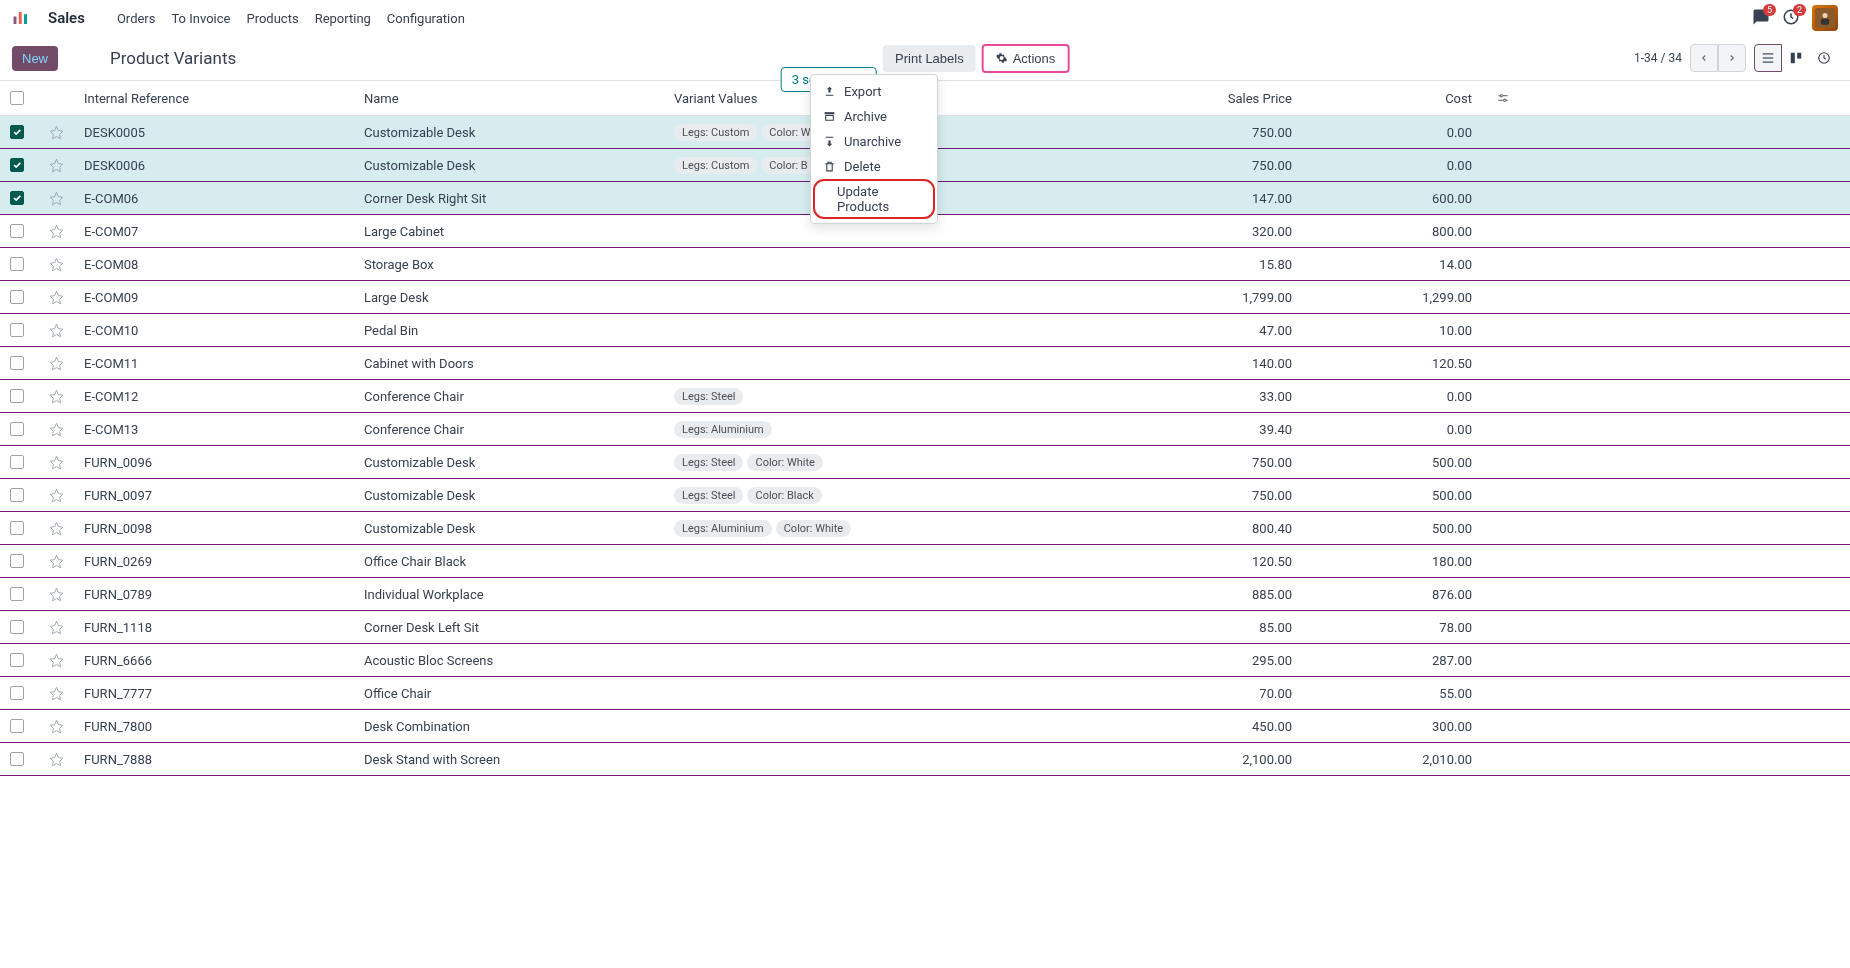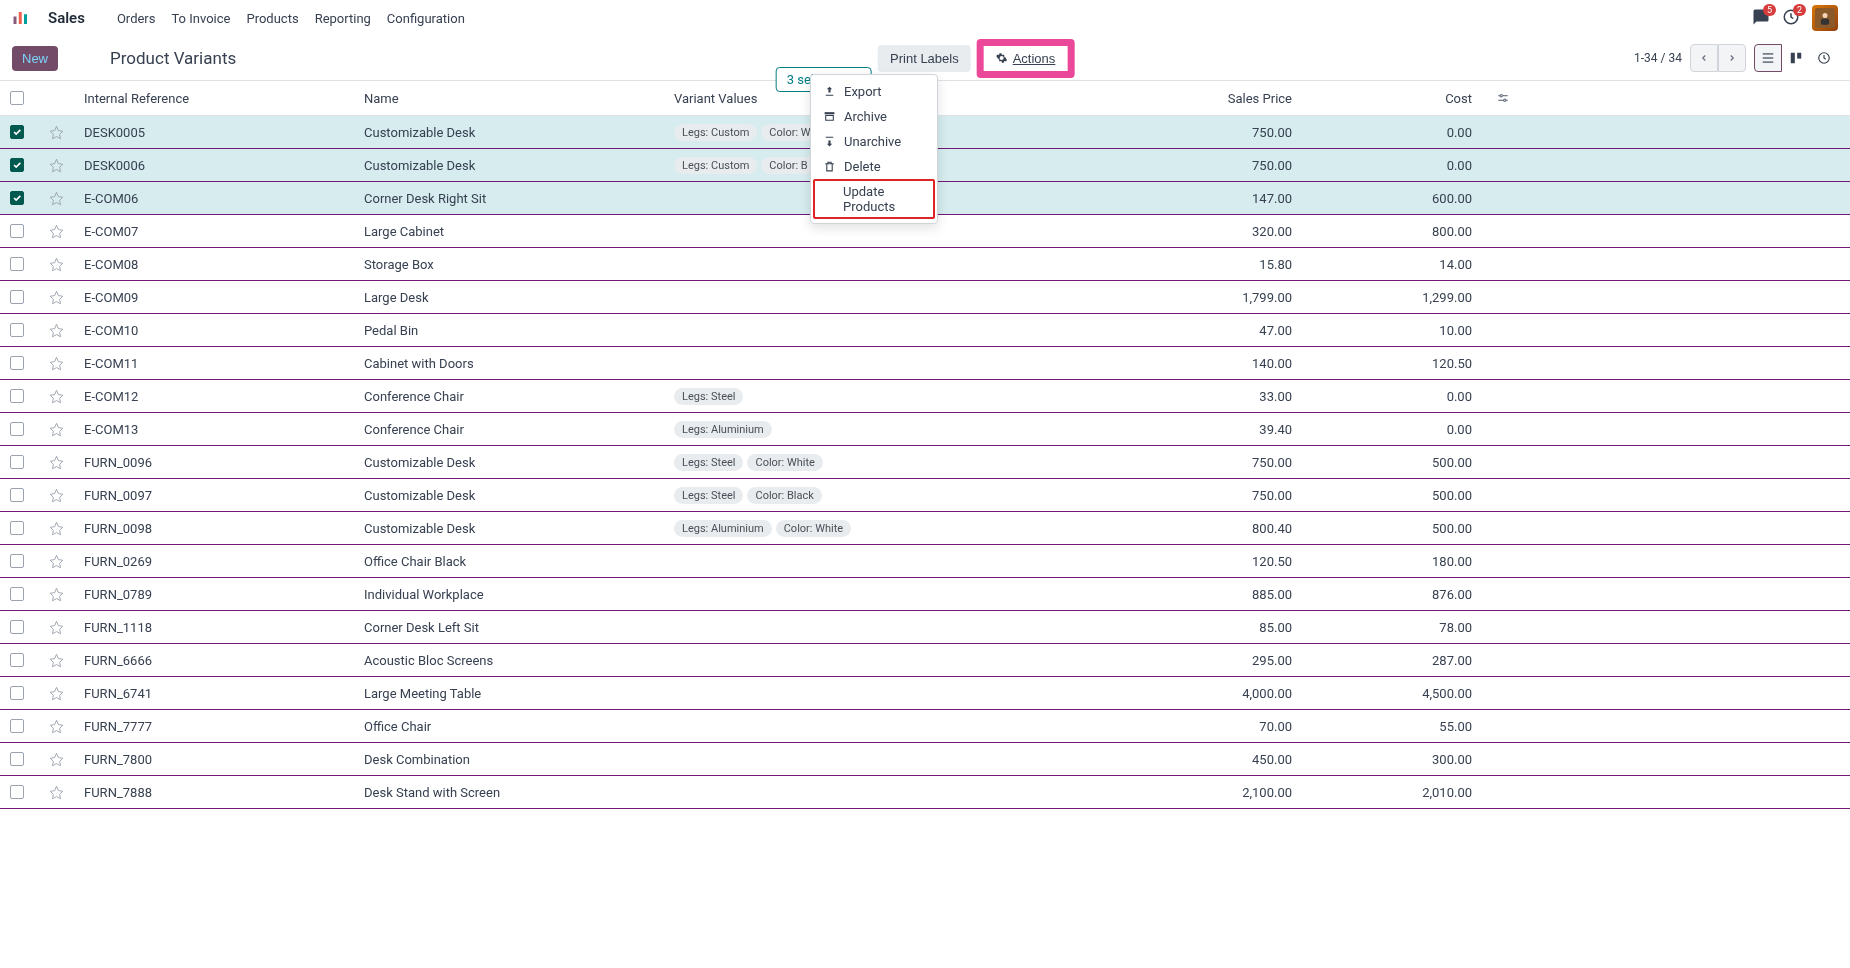--- a/index.html
+++ b/index.html
@@ -19,21 +19,21 @@
 
 
 .controlbar { display: flex; align-items: center; justify-content: space-between; padding: 8px 12px; }
 .controlbar-left { display: flex; align-items: center; gap: 8px; }
 .btn-new { background: #714b67; color: #7dd3fc; border: none; padding: 5px 10px; border-radius: 4px; font-size: 13px; cursor: pointer; }
 .page-title { font-size: 17px; color: #374151; margin-left: 44px; }
 .controlbar-center { display: flex; align-items: center; gap: 6px; position: absolute; left: 50%; transform: translateX(-50%); }
 .chip-selected { border: 1px solid #017e84; color: #017e84; background: #fff; padding: 4px 10px; border-radius: 4px; display: flex; align-items: center; gap: 8px; cursor: default; margin-top: 42px; }
 .chip-selected .x { cursor: pointer; font-weight: 700; }
 .btn-soft { background: #e9ecef; color: #374151; border: none; padding: 6px 12px; border-radius: 4px; font-size: 13px; cursor: pointer; }
-.btn-outline { background: #fff; color: #374151; border: 7px solid #ec4899; padding: 5px 12px; border-radius: 4px; font-size: 13px; cursor: pointer; display: flex; align-items: center; gap: 5px; text-decoration: underline; }
+.btn-outline { background: #fff; color: #374151; border: 2px solid #ec4899; padding: 5px 12px; border-radius: 4px; font-size: 13px; cursor: pointer; display: flex; align-items: center; gap: 5px; }
 .controlbar-right { display: flex; align-items: center; gap: 8px; }
 .pager-text { font-size: 12px; color: #374151; }
 .icon-btn { width: 28px; height: 28px; display: flex; align-items: center; justify-content: center; border: 1px solid #d1d5db; background: #f3f4f6; border-radius: 4px; cursor: pointer; }
 .icon-btn.ghost { background: #fff; border-color: transparent; }
 .view-group { display: flex; gap: 0; }
 .view-group .icon-btn { border-radius: 0; }
 .view-group .icon-btn:first-child { border-radius: 4px 0 0 4px; }
 .view-group .icon-btn:last-child { border-radius: 0 4px 4px 0; }
 .view-group .icon-btn.selected { border: 1px solid #714b67; }
 
@@ -50,21 +50,21 @@
 .cb { width: 14px; height: 14px; border: 1px solid #9ca3af; border-radius: 2px; background: #fff; display:inline-flex; align-items:center; justify-content:center; cursor:pointer; }
 .cb.checked { background: #00594f; border-color: #00594f; color: #fff; }
 .star { color: #9ca3af; cursor: pointer; display:flex; justify-content:center; }
 .star svg { width: 15px; height: 15px; }
 .tag { display: inline-block; background: #e9ecef; color: #495057; font-size: 11px; padding: 2px 8px; border-radius: 10px; margin-right: 4px; }
 
 
 .dropdown { position: absolute; top: 74px; left: 810px; width: 128px; background: #fff; border: 1px solid #d1d5db; border-radius: 4px; box-shadow: 0 4px 12px rgba(0,0,0,0.12); z-index: 100; padding: 4px 0; }
 .dropdown-item { display: flex; align-items: center; gap: 8px; padding: 5px 12px; font-size: 13px; cursor: pointer; }
 .dropdown-item svg { width: 13px; height: 13px; flex-shrink: 0; }
-.dropdown-item.highlight { border: 2px solid #dc2626; border-radius: 2px; margin: 0 2px; padding: 3px 28px; }
+.dropdown-item.highlight { border: 2px solid #dc2626; border-radius: 11px; margin: 0 2px; padding: 3px 22px; }
 
 .gear-adjust { display:flex; align-items:center; justify-content:center; }
 .gear-adjust svg { width:14px; height:14px; }
 </style>
 </head>
 <body>
 
 <div class="topnav">
   <div class="topnav-left">
     <span class="logo">
@@ -495,36 +495,20 @@
     </div>
     <div class="row">
       <div class="cb-cell">
         <span class="cb"></span>
       </div>
       <div class="star">
         <svg viewBox="0 0 24 24" fill="none" stroke="currentColor" stroke-width="1.5">
           <path d="M12 2l2.9 6.9L22 10l-5 4.9 1.4 7.1L12 18.5 5.6 22 7 14.9 2 10l7.1-1.1L12 2z"></path>
         </svg>
       </div>
-      <div>FURN_6741</div>
-      <div>Large Meeting Table</div>
-      <div></div>
-      <div class="cell-right">4,000.00</div>
-      <div class="cell-right">4,500.00</div>
-      <div></div>
-    </div>
-    <div class="row">
-      <div class="cb-cell">
-        <span class="cb"></span>
-      </div>
-      <div class="star">
-        <svg viewBox="0 0 24 24" fill="none" stroke="currentColor" stroke-width="1.5">
-          <path d="M12 2l2.9 6.9L22 10l-5 4.9 1.4 7.1L12 18.5 5.6 22 7 14.9 2 10l7.1-1.1L12 2z"></path>
-        </svg>
-      </div>
       <div>FURN_7777</div>
       <div>Office Chair</div>
       <div></div>
       <div class="cell-right">70.00</div>
       <div class="cell-right">55.00</div>
       <div></div>
     </div>
     <div class="row">
       <div class="cb-cell">
         <span class="cb"></span>

